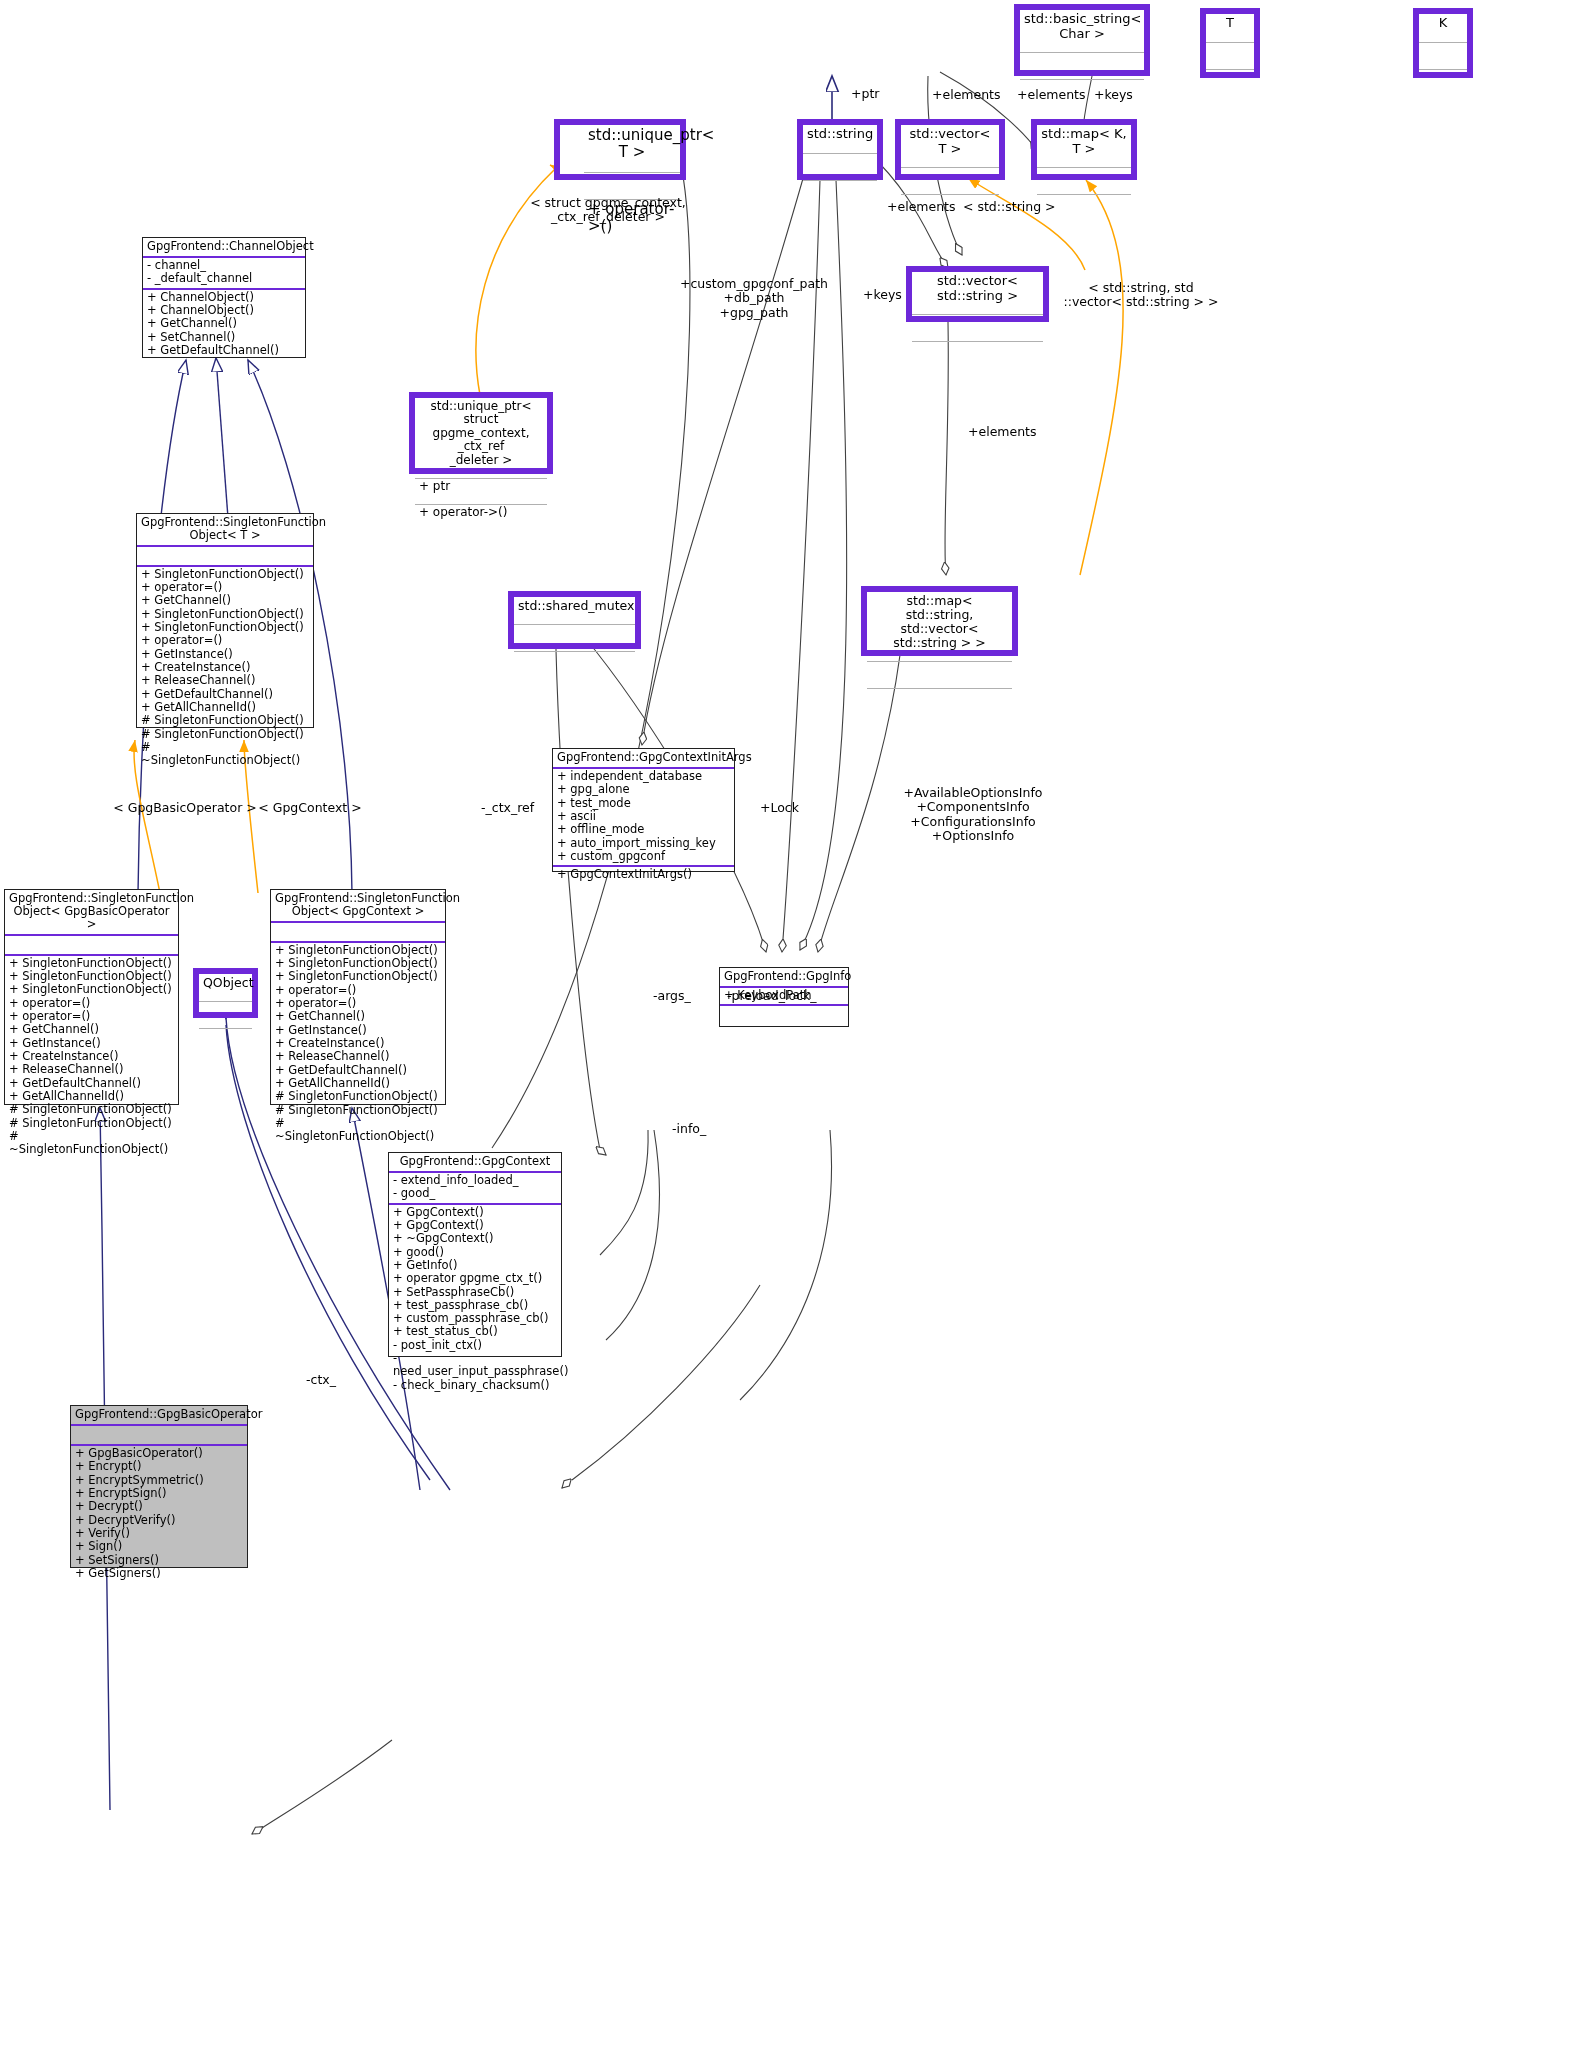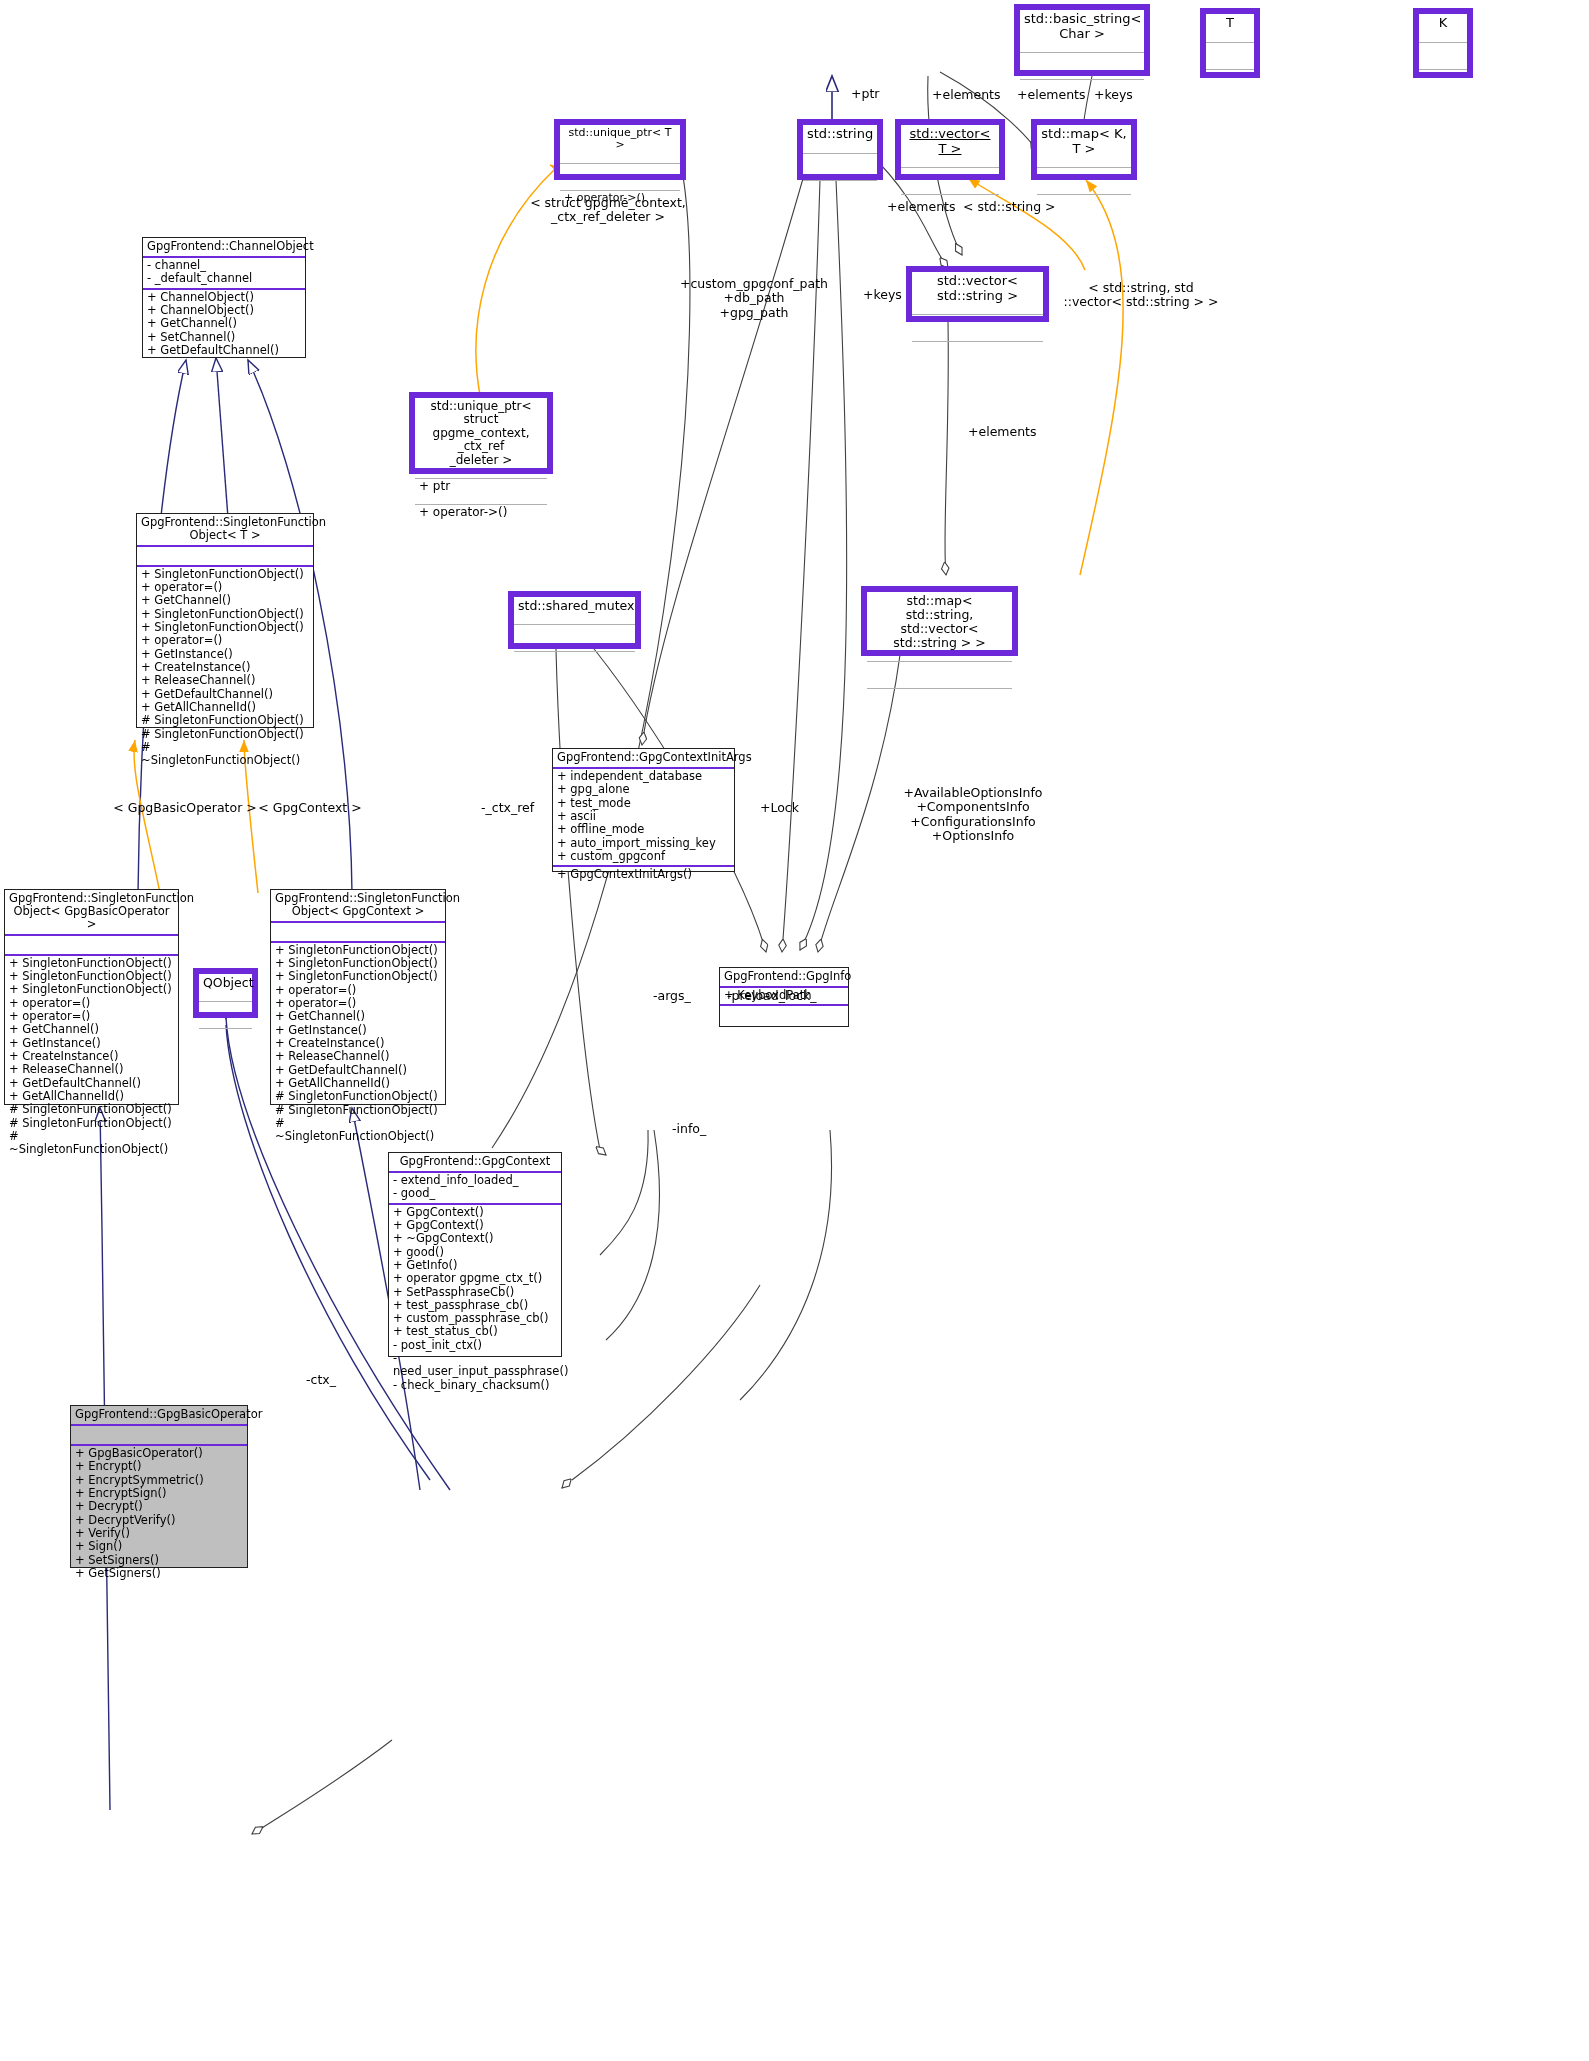--- a/index.html
+++ b/index.html
@@ -162,33 +162,33 @@
     <div class="uml-sep uml-attrs uml-empty"></div>
     <div class="uml-sep uml-ops uml-empty"></div>
   </div>
 
   <div class="umlbox thin" style="left:1413px; top:8px; width:60px; height:70px; font-size:13px;">
     <div class="uml-title">K</div>
     <div class="uml-sep uml-attrs uml-empty"></div>
     <div class="uml-sep uml-ops uml-empty"></div>
   </div>
 
-  <div class="umlbox thin" style="left:554px; top:119px; width:132px; height:61px; font-size:11px;">
+  <div class="umlbox thin" style="left:554px; top:119px; width:132px; height:61px; font-size:15px;padding-left:24px;">
     <div class="uml-title">std::unique_ptr&lt; T &gt;</div>
     <div class="uml-sep uml-attrs uml-empty"></div>
     <div class="uml-sep uml-ops">+ operator-&gt;()</div>
   </div>
 
   <div class="umlbox thin" style="left:797px; top:119px; width:86px; height:61px; font-size:13px;">
     <div class="uml-title">std::string</div>
     <div class="uml-sep uml-attrs uml-empty"></div>
     <div class="uml-sep uml-ops uml-empty"></div>
   </div>
 
-  <div class="umlbox thin" style="left:895px; top:119px; width:110px; height:61px; font-size:13px;text-decoration:underline;">
+  <div class="umlbox thin" style="left:895px; top:119px; width:110px; height:61px; font-size:13px;">
     <div class="uml-title">std::vector&lt; T &gt;</div>
     <div class="uml-sep uml-attrs uml-empty"></div>
     <div class="uml-sep uml-ops uml-empty"></div>
   </div>
 
   <div class="umlbox thin" style="left:1031px; top:119px; width:106px; height:61px; font-size:13px;">
     <div class="uml-title">std::map&lt; K, T &gt;</div>
     <div class="uml-sep uml-attrs uml-empty"></div>
     <div class="uml-sep uml-ops uml-empty"></div>
   </div>

